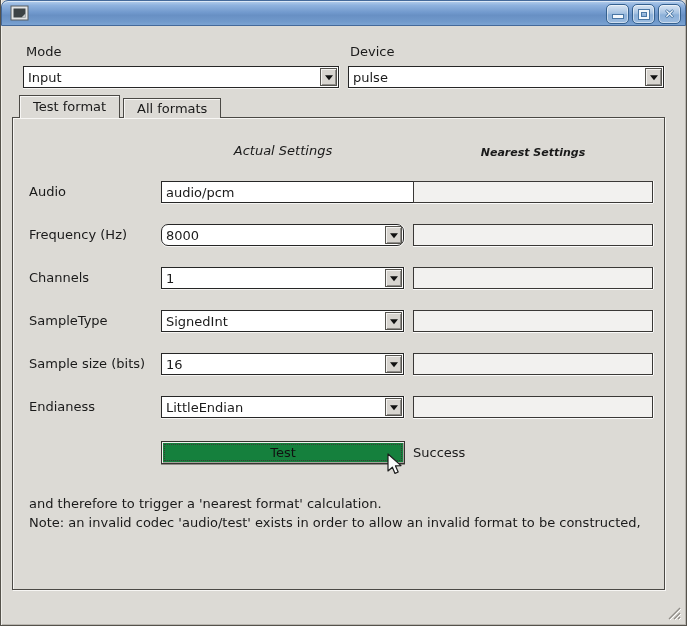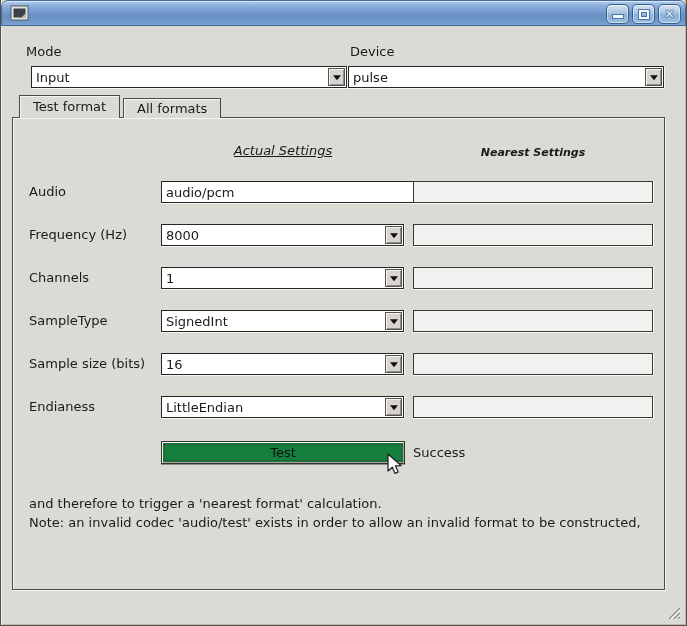--- a/index.html
+++ b/index.html
@@ -74,21 +74,21 @@
   .tab.inactive { top:98px; height:20px; line-height:19px; }
   .pane {
     position:absolute; left:11px; top:117px; width:653px; height:473px;
     background:#dcdad5;
     border:1px solid #4b4945;
     box-shadow: inset 1px 1px 0 #f7f6f4, 1px 1px 0 #f7f6f4;
     z-index:2;
   }
   .col-header-actual {
     position:absolute; left:160px; top:143px; width:244px; text-align:center;
-    font-style:italic; font-size:13px;text-decoration:underline;
+    font-style:italic; font-size:13px;
   }
   .col-header-nearest {
     position:absolute; left:412px; top:146px; width:240px; text-align:center;
     font-style:italic; font-weight:bold; font-size:11px;
   }
   .nfield {
     position:absolute; height:22px; width:240px; left:412px;
     background:#f2f1ef; border:1px solid #3a3836;
     box-shadow: 0 1px 0 #fbfbfa, 1px 0 0 #fbfbfa;
   }
@@ -126,21 +126,21 @@
       <div class="win-btn">
         <span class="glyph-max"></span>
       </div>
       <div class="win-btn">
         <span class="glyph-close">✕</span>
       </div>
     </div>
   </div>
 
   <div class="lbl" style="left:25px; top:44px;">Mode</div>
-  <div class="combo" style="left:30px; top:66px; width:316px;">
+  <div class="combo" style="left:22px; top:66px; width:316px;">
     <span class="combo-text">Input</span>
     <span class="combo-btn">
       <span class="combo-arrow"></span>
     </span>
   </div>
 
   <div class="lbl" style="left:349px; top:44px;">Device</div>
   <div class="combo" style="left:347px; top:66px; width:316px;">
     <span class="combo-text">pulse</span>
     <span class="combo-btn">
@@ -159,21 +159,21 @@
   <div class="lbl" style="left:28px; top:184px; z-index:4;">Audio</div>
   <div class="combo" style="left:160px; top:181px; width:291px; z-index:4;">
     <span class="combo-text">audio/pcm</span>
     <span class="combo-btn">
         <span class="combo-arrow"></span>
       </span>
   </div>
   <div class="nfield" style="top:181px; z-index:4;"></div>
 
   <div class="lbl" style="left:28px; top:227px; z-index:4;">Frequency (Hz)</div>
-  <div class="combo" style="left:160px; top:224px; width:243px; z-index:4;">
+  <div class="combo" style="left:160px; top:224px; width:243px; z-index:4;border-radius:7px;">
     <span class="combo-text">8000</span>
     <span class="combo-btn">
         <span class="combo-arrow"></span>
       </span>
   </div>
   <div class="nfield" style="top:224px; z-index:4;"></div>
 
   <div class="lbl" style="left:28px; top:270px; z-index:4;">Channels</div>
   <div class="combo" style="left:160px; top:267px; width:243px; z-index:4;">
     <span class="combo-text">1</span>

